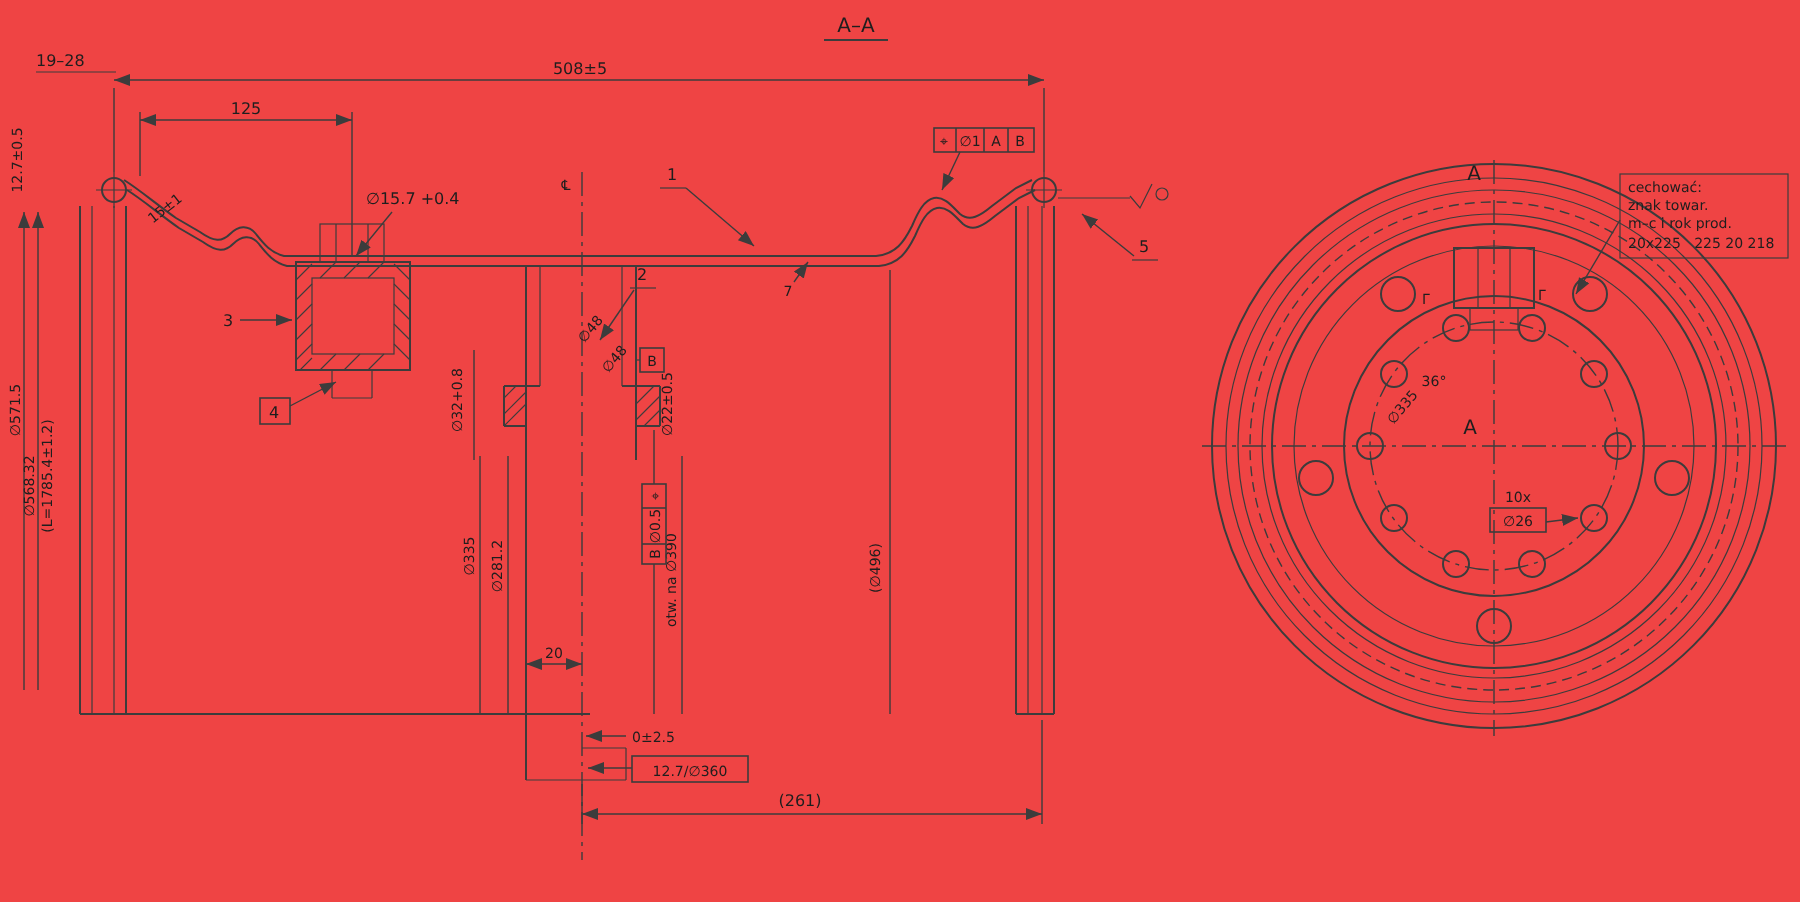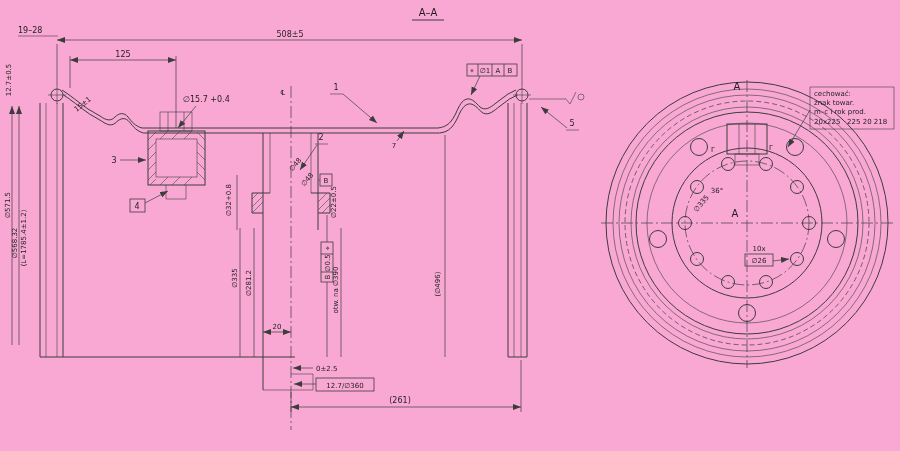--- a/index.html
+++ b/index.html
@@ -1,16 +1,16 @@
 <!DOCTYPE html>
 <html><head>
 <meta charset="utf-8">
 <style>
   html,body{margin:0;padding:0;background:#ffffff;}
-  .stage{position:relative;width:900px;height:451px;background:#f9a8d4;overflow:hidden;}
+  .stage{position:relative;width:900px;height:451px;background:#ef4444;overflow:hidden;}
   svg{display:block;}
   .ln{stroke:#3c3c3c;stroke-width:1;fill:none;}
   .th{stroke:#3c3c3c;stroke-width:.6;fill:none;}
   .dim{stroke:#3c3c3c;stroke-width:.7;fill:none;}
   .cl{stroke:#3c3c3c;stroke-width:.7;stroke-dasharray:12 3 2 3;fill:none;}
   .dash{stroke:#3c3c3c;stroke-width:.7;stroke-dasharray:5 3;fill:none;}
   .hatch line{stroke:#3c3c3c;stroke-width:.55;}
   .t{font-family:"DejaVu Sans",sans-serif;font-size:8px;fill:#1e1e1e;white-space:pre;}
   .t7{font-size:7px;}
   .t10{font-size:10px;}

